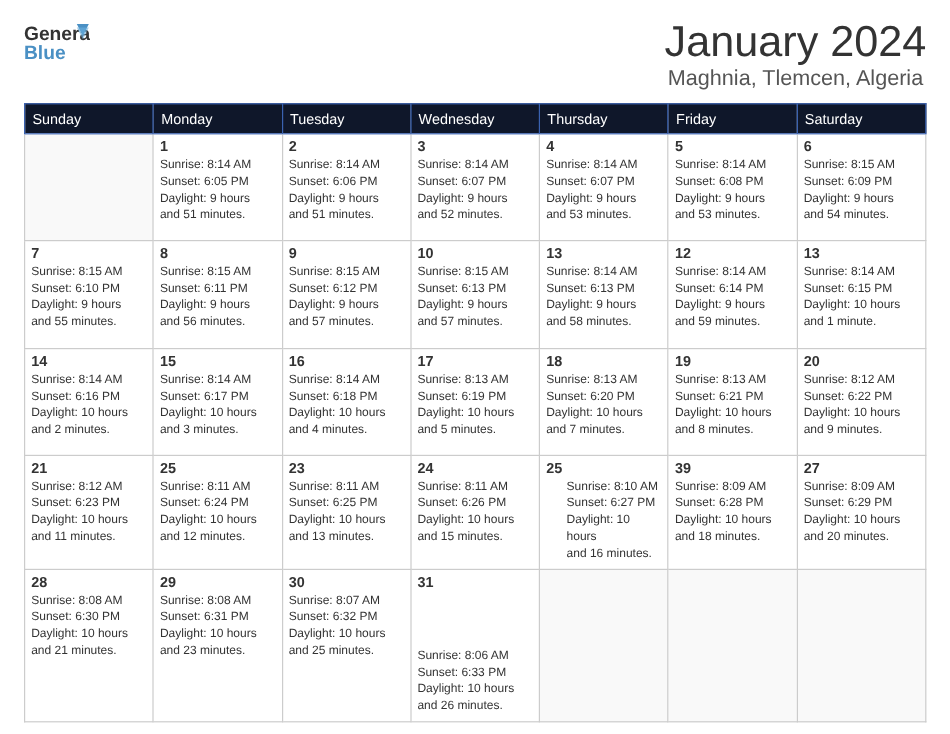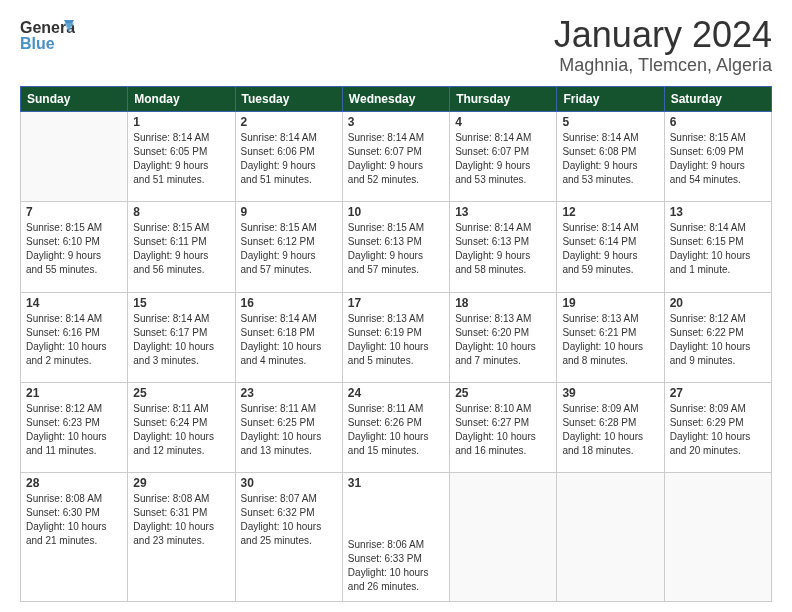--- a/index.html
+++ b/index.html
@@ -21,42 +21,42 @@
       display: flex;
       justify-content: space-between;
       align-items: flex-start;
       margin-bottom: 10px;
     }
     .logo {
       display: flex;
       align-items: center;
     }
     .title-block {
-      text-align: right;
+      text-align: center;
     }
     .month-title {
       font-size: 36px;
       font-weight: 300;
       color: #333;
       line-height: 1.1;
     }
     .location {
       font-size: 18px;
       color: #555;
     }
     .calendar-table {
       width: 100%;
       border-collapse: collapse;
       flex: 1;
     }
     .calendar-table th {
-      background-color: #14532d;
+      background-color: #0f172a;
       color: #fff;
       font-size: 12px;
-      font-weight: 700;
+      font-weight: 400;
       padding: 5px 6px;
       text-align: left;
       border: 1px solid #3a62b0;
     }
     .calendar-table td {
       border: 1px solid #ccc;
       vertical-align: top;
       padding: 3px 5px;
       font-size: 9.5px;
       color: #333;
@@ -282,21 +282,21 @@
           </td>
           <td>
             <span class="day-number">24</span>
             <div class="day-info" style="white-space: pre-line;">Sunrise: 8:11 AM
 Sunset: 6:26 PM
 Daylight: 10 hours
 and 15 minutes.</div>
           </td>
           <td>
             <span class="day-number">25</span>
-            <div class="day-info" style="white-space: pre-line;">Sunrise: 8:10 AM
+            <div class="day-info" style="white-space: pre-line; margin-left: 17px;">Sunrise: 8:10 AM
 Sunset: 6:27 PM
 Daylight: 10 hours
 and 16 minutes.</div>
           </td>
           <td>
             <span class="day-number">39</span>
             <div class="day-info" style="white-space: pre-line;">Sunrise: 8:09 AM
 Sunset: 6:28 PM
 Daylight: 10 hours
 and 18 minutes.</div>

